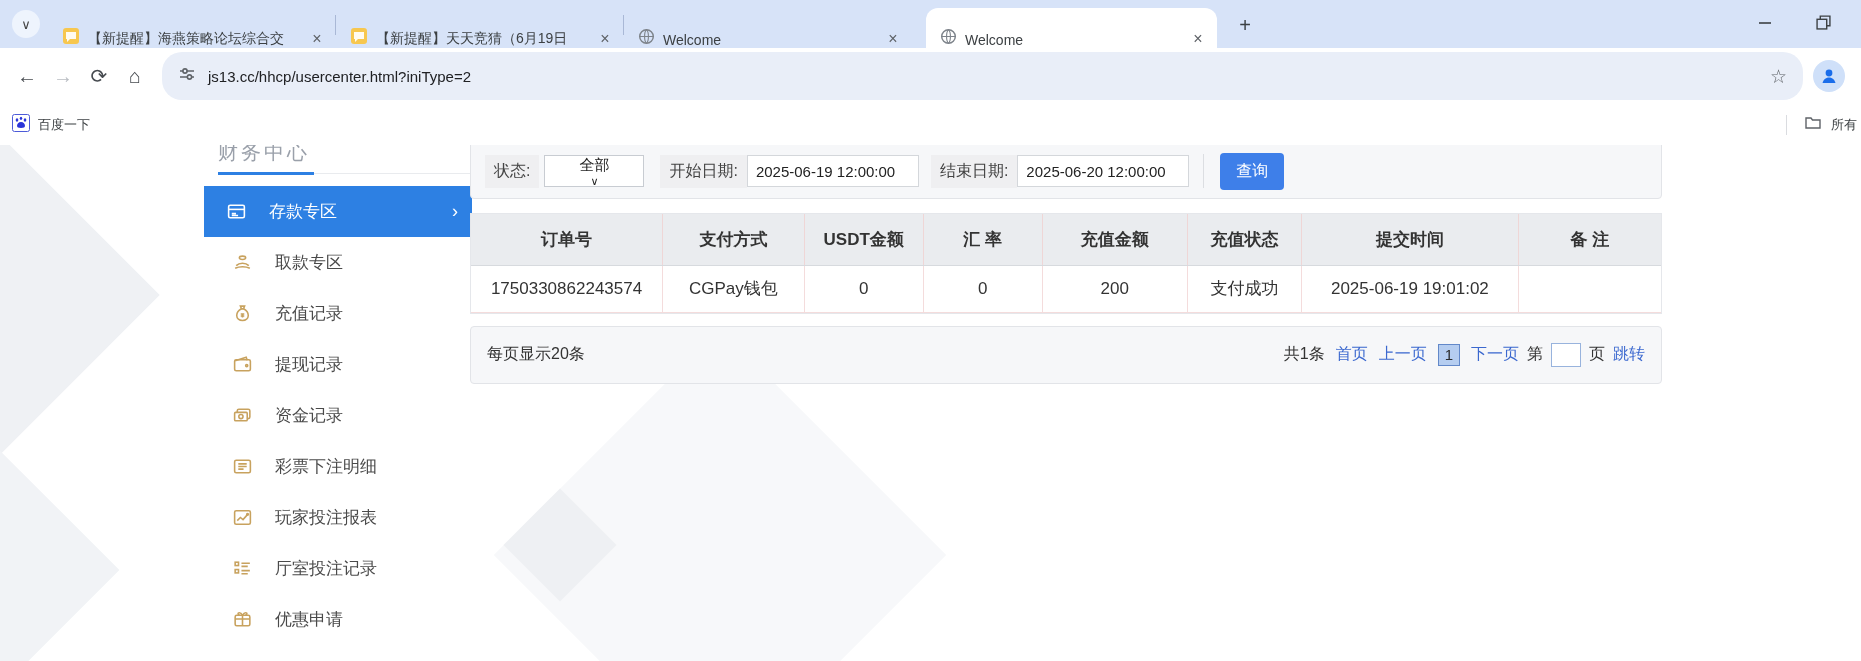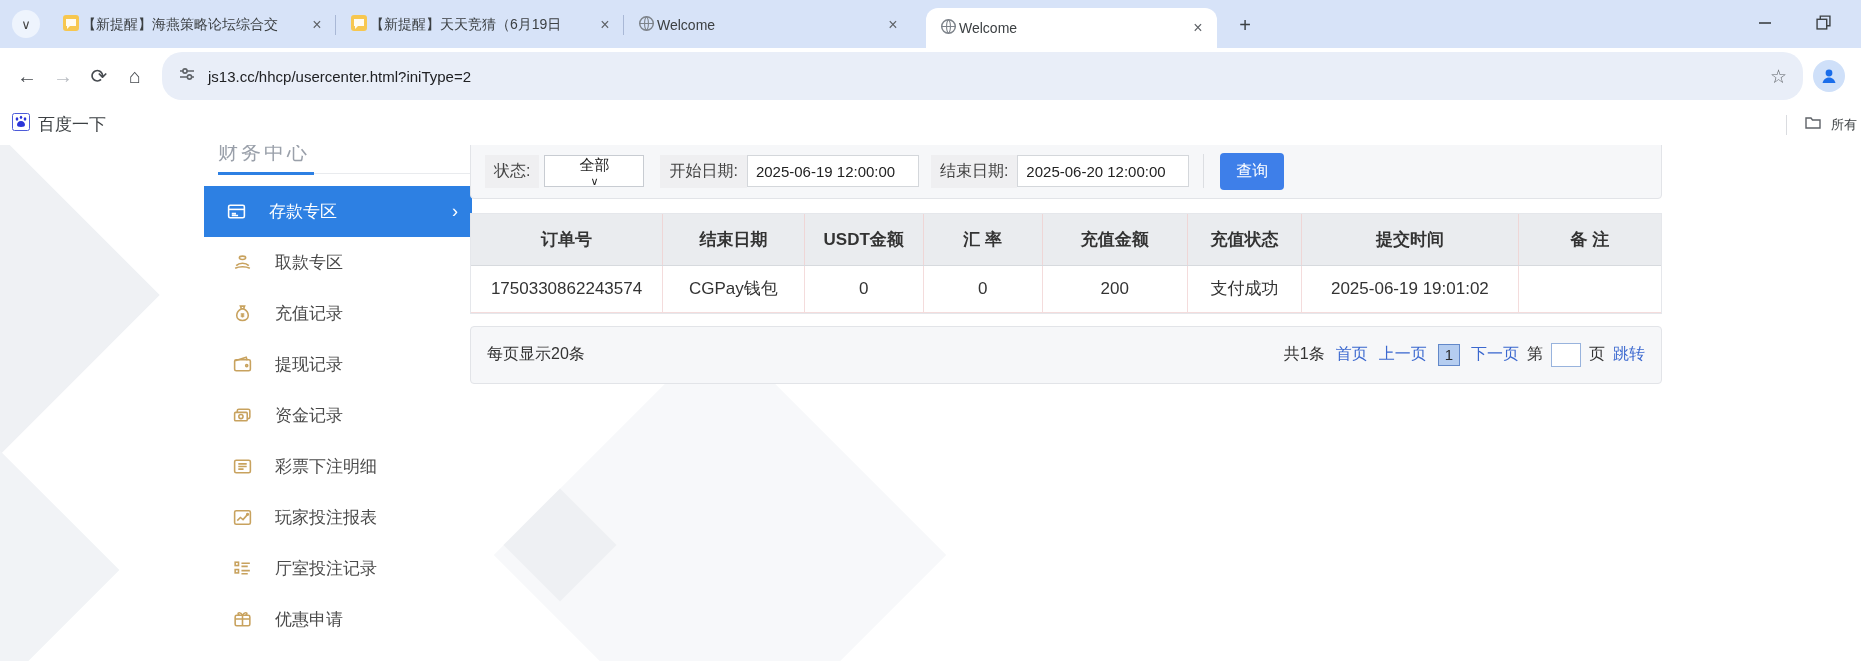--- a/index.html
+++ b/index.html
@@ -3,21 +3,21 @@
 <meta charset="utf-8">
 <style>
   * { margin:0; padding:0; box-sizing:border-box; }
   html,body { width:1861px; height:661px; overflow:hidden; background:#fff;
     font-family:"Liberation Sans", sans-serif; }
 
   
   .tabstrip { height:48px; background:#d7e3f8; display:flex; align-items:flex-end; padding-left:8px; }
   .tab-search { width:28px; height:28px; border-radius:50%; background:#eef4fd; color:#444;
     display:flex; align-items:center; justify-content:center; font-size:13px; margin:0 8px 10px 4px; cursor:pointer; }
-  .tab { width:288px; height:47px; display:flex; align-items:center; gap:2px; padding:0 10px 0 14px;
+  .tab { width:288px; height:47px; display:flex; align-items:flex-end; gap:8px; padding:0 10px 0 14px;
     color:#3c4043; font-size:14px; position:relative; }
   .tab .title { flex:1; white-space:nowrap; overflow:hidden; }
   .tab .close { color:#5f6368; font-size:16px; width:18px; height:18px; line-height:18px; text-align:center; border-radius:50%; }
   .tab.sep::after { content:""; position:absolute; right:0; top:14px; height:20px; width:1px; background:#a9b8d6; }
   .tab.active { width:291px; height:40px; background:#fff; border-radius:12px 12px 0 0; margin-left:14px; }
   .new-tab { width:28px; height:28px; display:flex; align-items:center; justify-content:center;
     font-size:20px; color:#3c4043; margin:0 0 9px 14px; }
   .win-controls { margin-left:auto; display:flex; align-items:center; gap:44px; padding-right:30px; height:48px; }
 
   .toolbar { height:56px; background:#fff; display:flex; align-items:center; padding:0 10px; gap:2px; }
@@ -25,21 +25,21 @@
     font-size:20px; color:#474b50; border-radius:50%; }
   .nav-ico.disabled { color:#b8bcc2; }
   .omnibox { flex:1; height:48px; background:#e9eef8; border-radius:20px; display:flex; align-items:center;
     gap:12px; padding:16px 16px; margin:0 8px;justify-content:flex-end; }
   .omnibox .url { flex:1; font-size:15px; color:#202124; }
   .omnibox .star { font-size:19px; color:#5f6368; }
   .avatar { width:32px; height:32px; border-radius:50%; background:#cfe0f9; display:flex;
     align-items:center; justify-content:center; margin-right:6px; }
 
   .bookmarks { height:41px; background:#fff; display:flex; align-items:center; padding:0 12px; }
-  .bookmark { display:flex; align-items:center; gap:8px; font-size:17px; color:#3c4043; }
+  .bookmark { display:flex; align-items:center; gap:8px; font-size:13px; color:#3c4043; }
   .bm-right { margin-left:auto; display:flex; align-items:center; gap:9px; white-space:nowrap;
     font-size:13px; color:#3c4043; margin-right:-8px; }
   .bm-divider { width:1px; height:20px; background:#dadce0; margin-right:8px; }
 
   
   .content { position:relative; height:516px; background:#fff; overflow:hidden; }
   .shape { position:absolute; transform:rotate(45deg); z-index:0; }
 
   .sidebar { position:absolute; left:204px; top:0; width:268px; background:#fff; z-index:1; }
   .fin-header-wrap { height:26px; overflow:hidden; margin-left:14px; }
@@ -322,21 +322,21 @@
             <col style="width:10%">
             <col style="width:10%">
           <col style="width:12.2%">
             <col style="width:9.6%">
             <col style="width:18.2%">
             <col style="width:12%">
         </colgroup>
         <thead>
           <tr>
             <th>订单号</th>
-            <th>结束日期</th>
+            <th>支付方式</th>
             <th>USDT金额</th>
             <th>汇 率</th>
             <th>充值金额</th>
             <th>充值状态</th>
             <th>提交时间</th>
             <th>备 注</th>
           </tr>
         </thead>
         <tbody>
           <tr>

